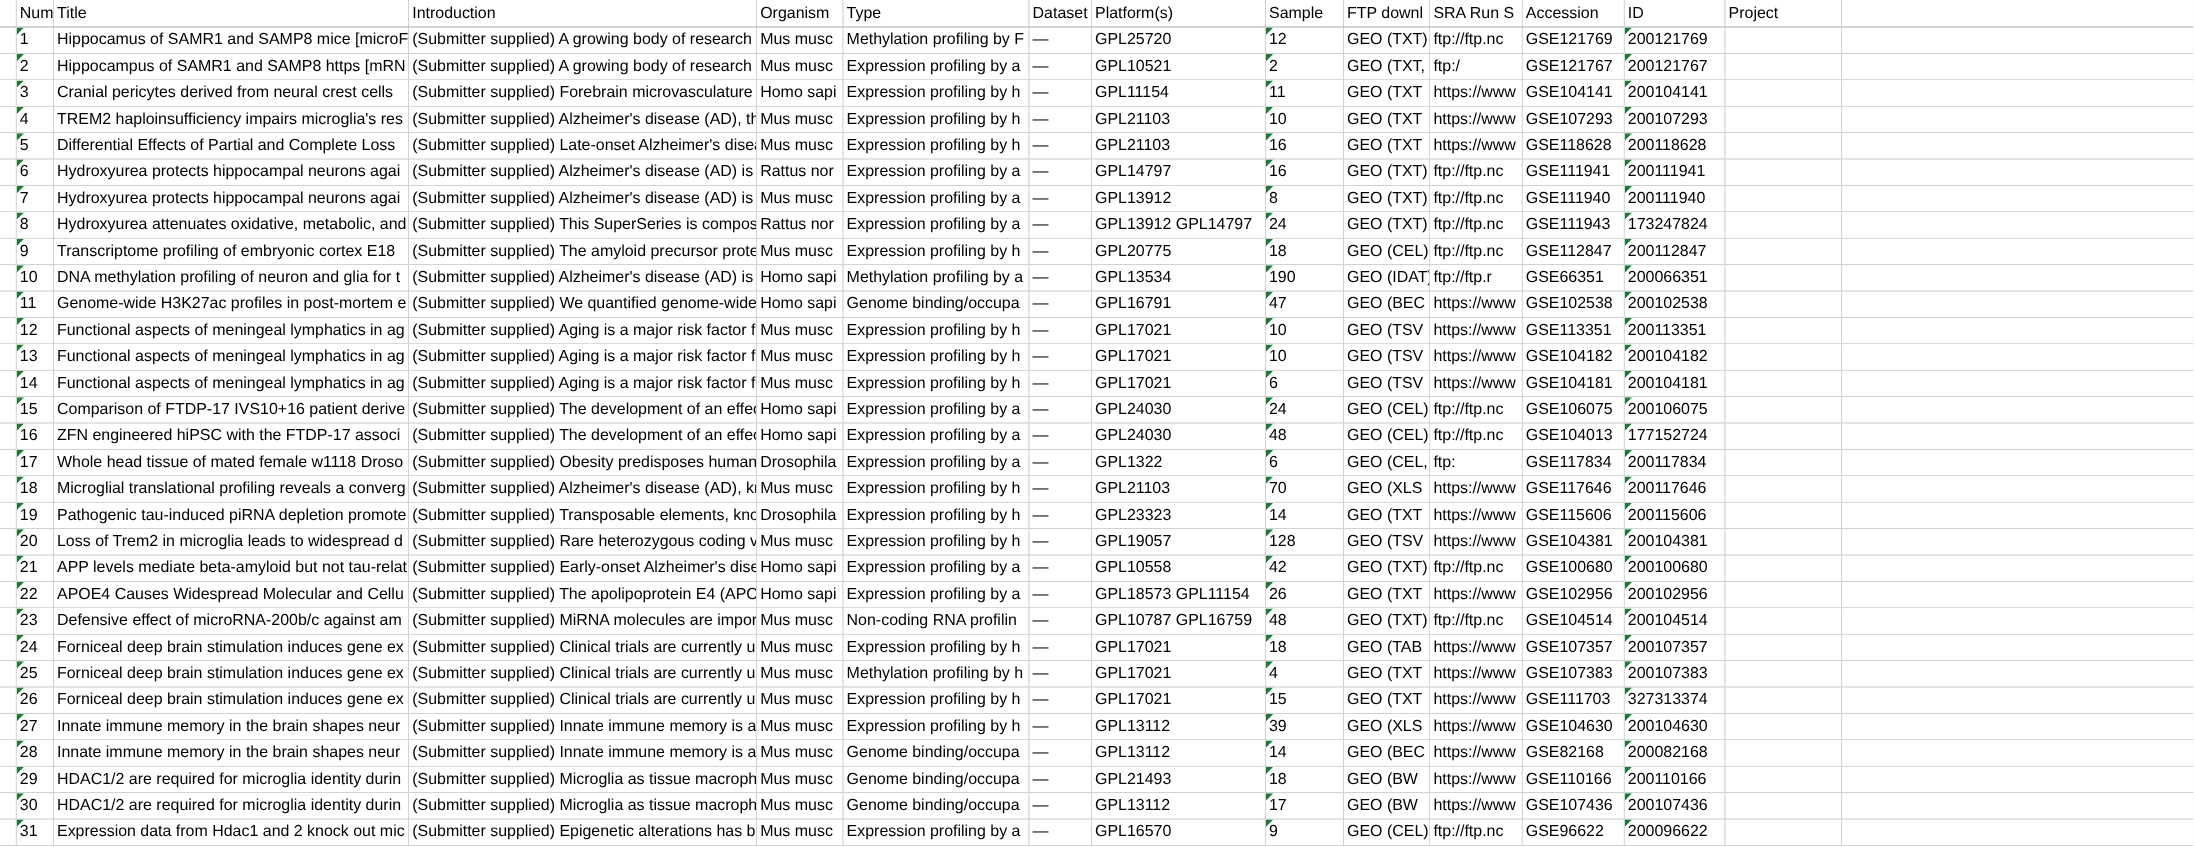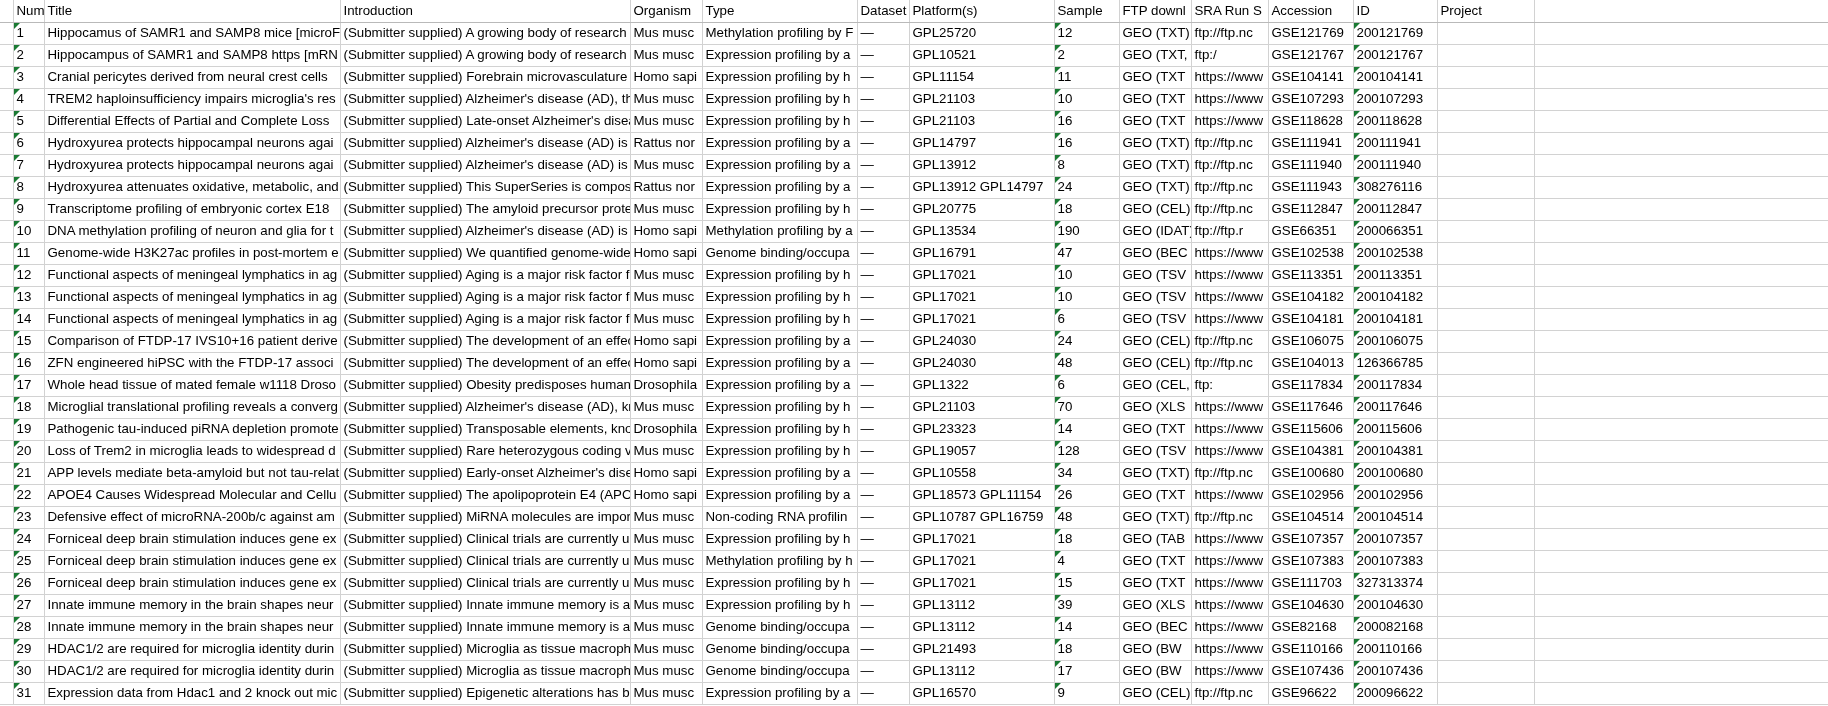--- a/index.html
+++ b/index.html
@@ -242,21 +242,21 @@
           <td>Hydroxyurea attenuates oxidative, metabolic, and</td>
           <td>(Submitter supplied) This SuperSeries is compos</td>
           <td>Rattus nor</td>
           <td>Expression profiling by a</td>
           <td>—</td>
           <td>GPL13912 GPL14797</td>
           <td class="flag">24</td>
           <td>GEO (TXT)</td>
           <td>ftp://ftp.nc</td>
           <td>GSE111943</td>
-          <td class="flag">308276116</td>
+          <td class="flag">173247824</td>
           <td></td>
           <td class="tailcell"></td>
         </tr>
         <tr>
           <td class="gutter"></td>
           <td class="flag">9</td>
           <td>Transcriptome profiling of embryonic cortex E18</td>
           <td>(Submitter supplied) The amyloid precursor prote</td>
           <td>Mus musc</td>
           <td>Expression profiling by h</td>
@@ -378,21 +378,21 @@
           <td>ZFN engineered hiPSC with the FTDP-17 associ</td>
           <td>(Submitter supplied) The development of an effec</td>
           <td>Homo sapi</td>
           <td>Expression profiling by a</td>
           <td>—</td>
           <td>GPL24030</td>
           <td class="flag">48</td>
           <td>GEO (CEL)</td>
           <td>ftp://ftp.nc</td>
           <td>GSE104013</td>
-          <td class="flag">126366785</td>
+          <td class="flag">177152724</td>
           <td></td>
           <td class="tailcell"></td>
         </tr>
         <tr>
           <td class="gutter"></td>
           <td class="flag">17</td>
           <td>Whole head tissue of mated female w1118 Droso</td>
           <td>(Submitter supplied) Obesity predisposes humans</td>
           <td>Drosophila</td>
           <td>Expression profiling by a</td>
@@ -459,21 +459,21 @@
         </tr>
         <tr>
           <td class="gutter"></td>
           <td class="flag">21</td>
           <td>APP levels mediate beta-amyloid but not tau-relat</td>
           <td>(Submitter supplied) Early-onset Alzheimer's dise</td>
           <td>Homo sapi</td>
           <td>Expression profiling by a</td>
           <td>—</td>
           <td>GPL10558</td>
-          <td class="flag">34</td>
+          <td class="flag">42</td>
           <td>GEO (TXT)</td>
           <td>ftp://ftp.nc</td>
           <td>GSE100680</td>
           <td class="flag">200100680</td>
           <td></td>
           <td class="tailcell"></td>
         </tr>
         <tr>
           <td class="gutter"></td>
           <td class="flag">22</td>

